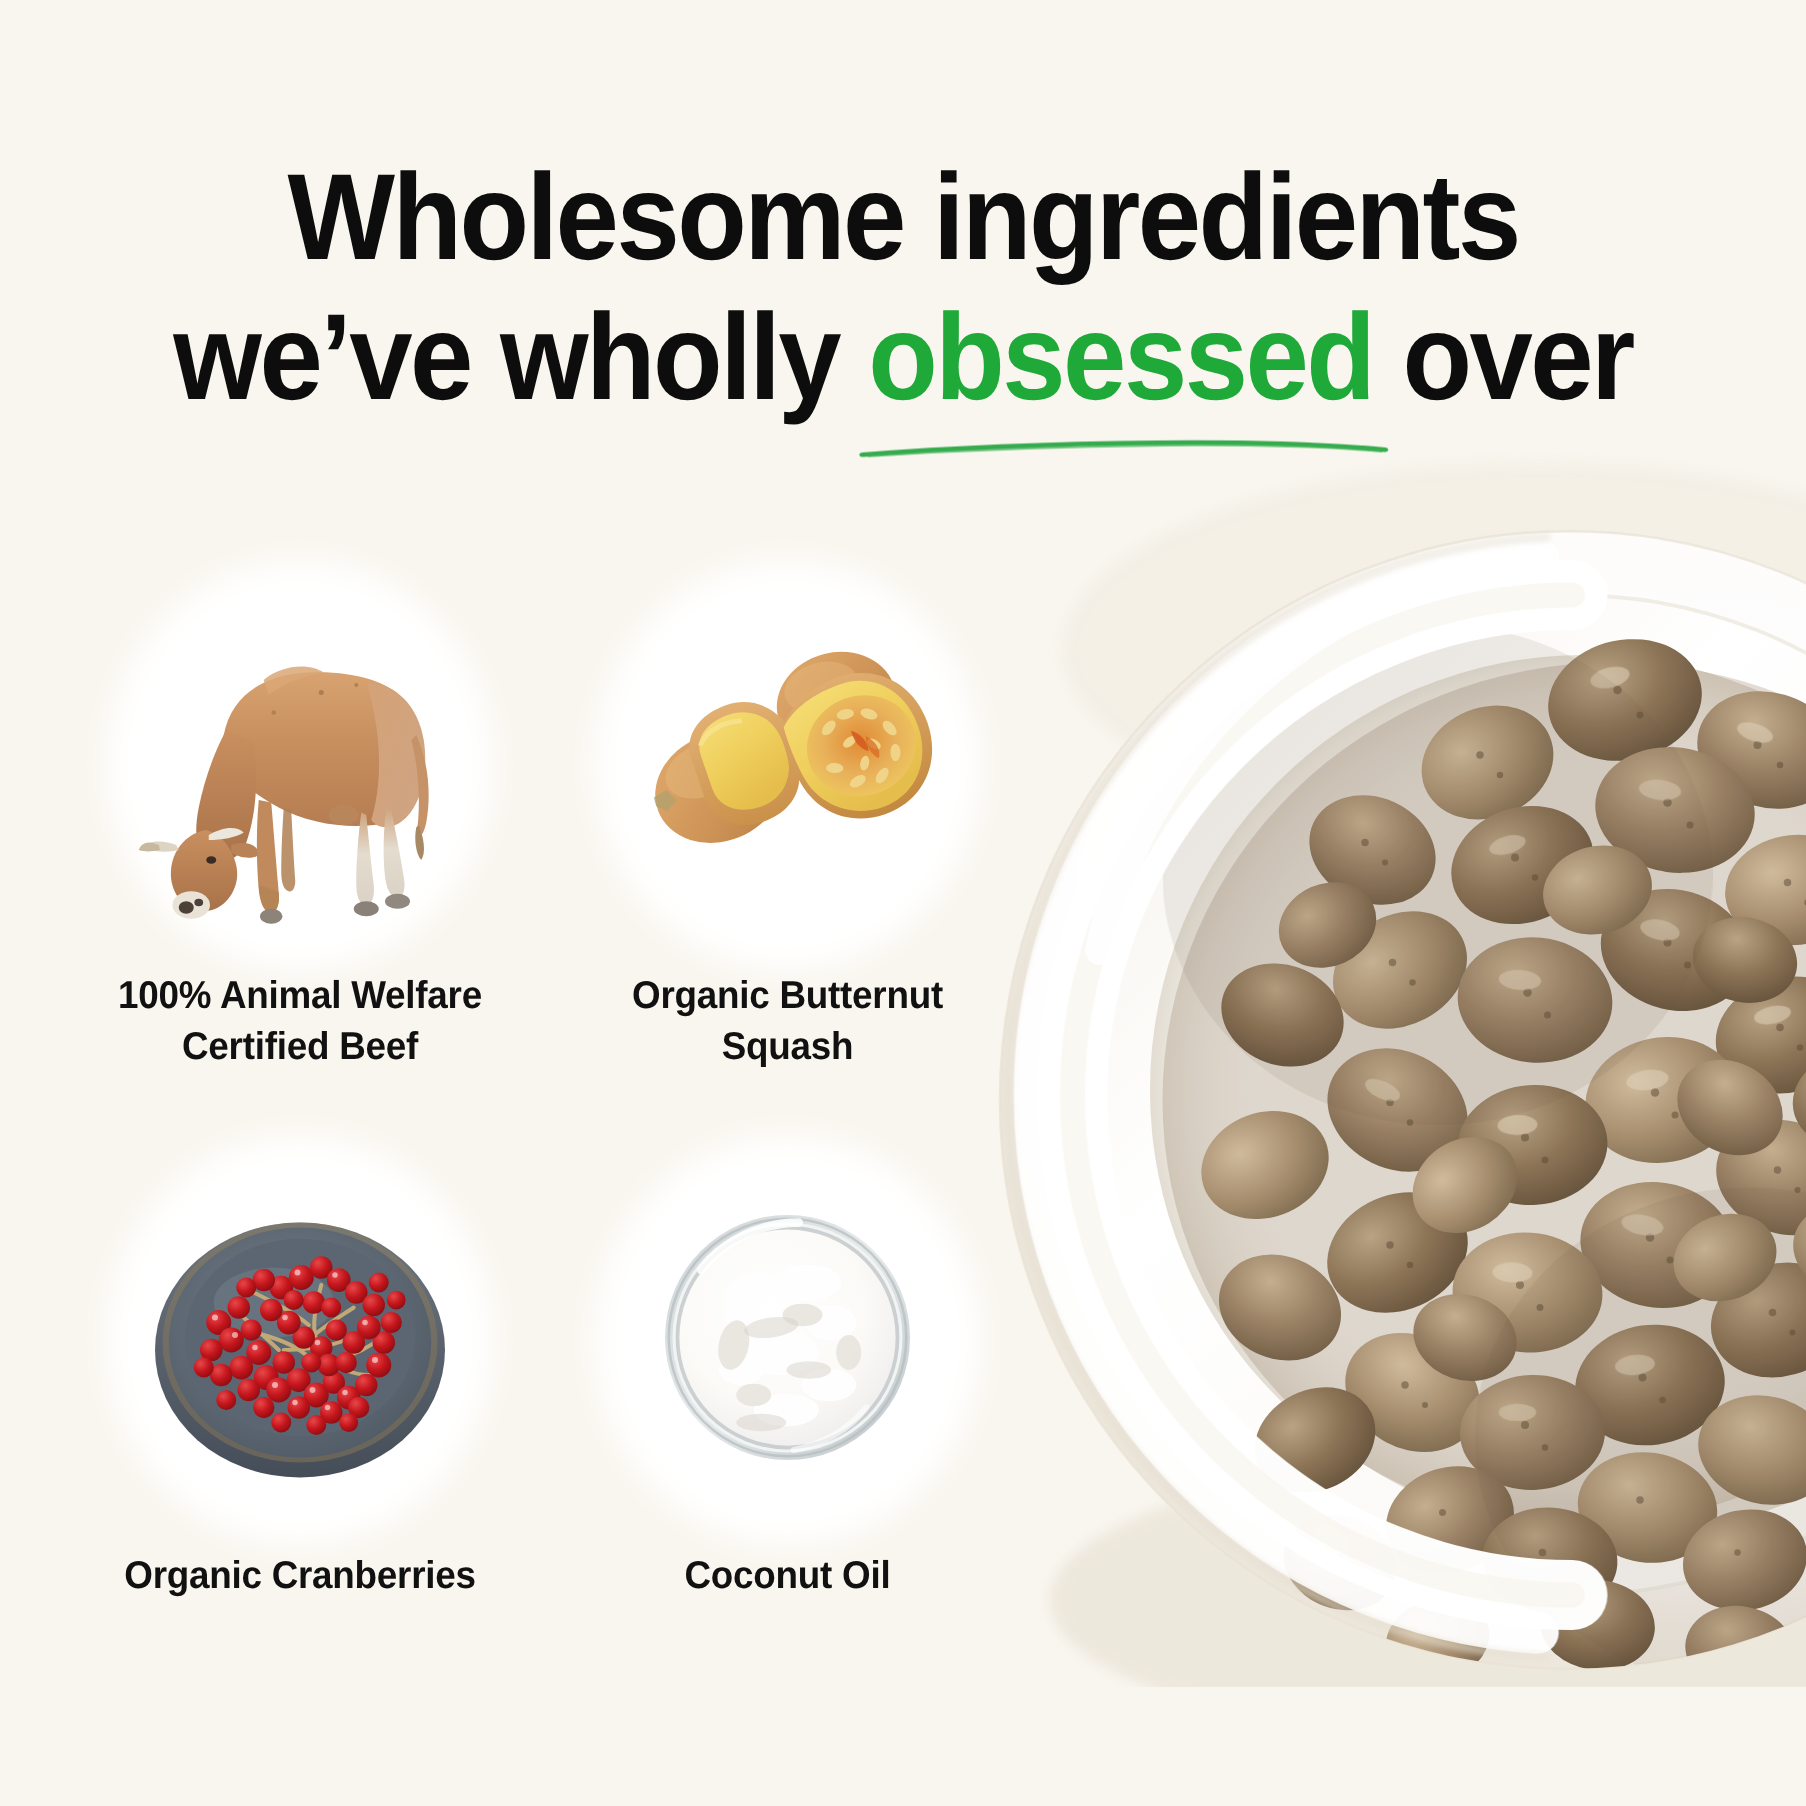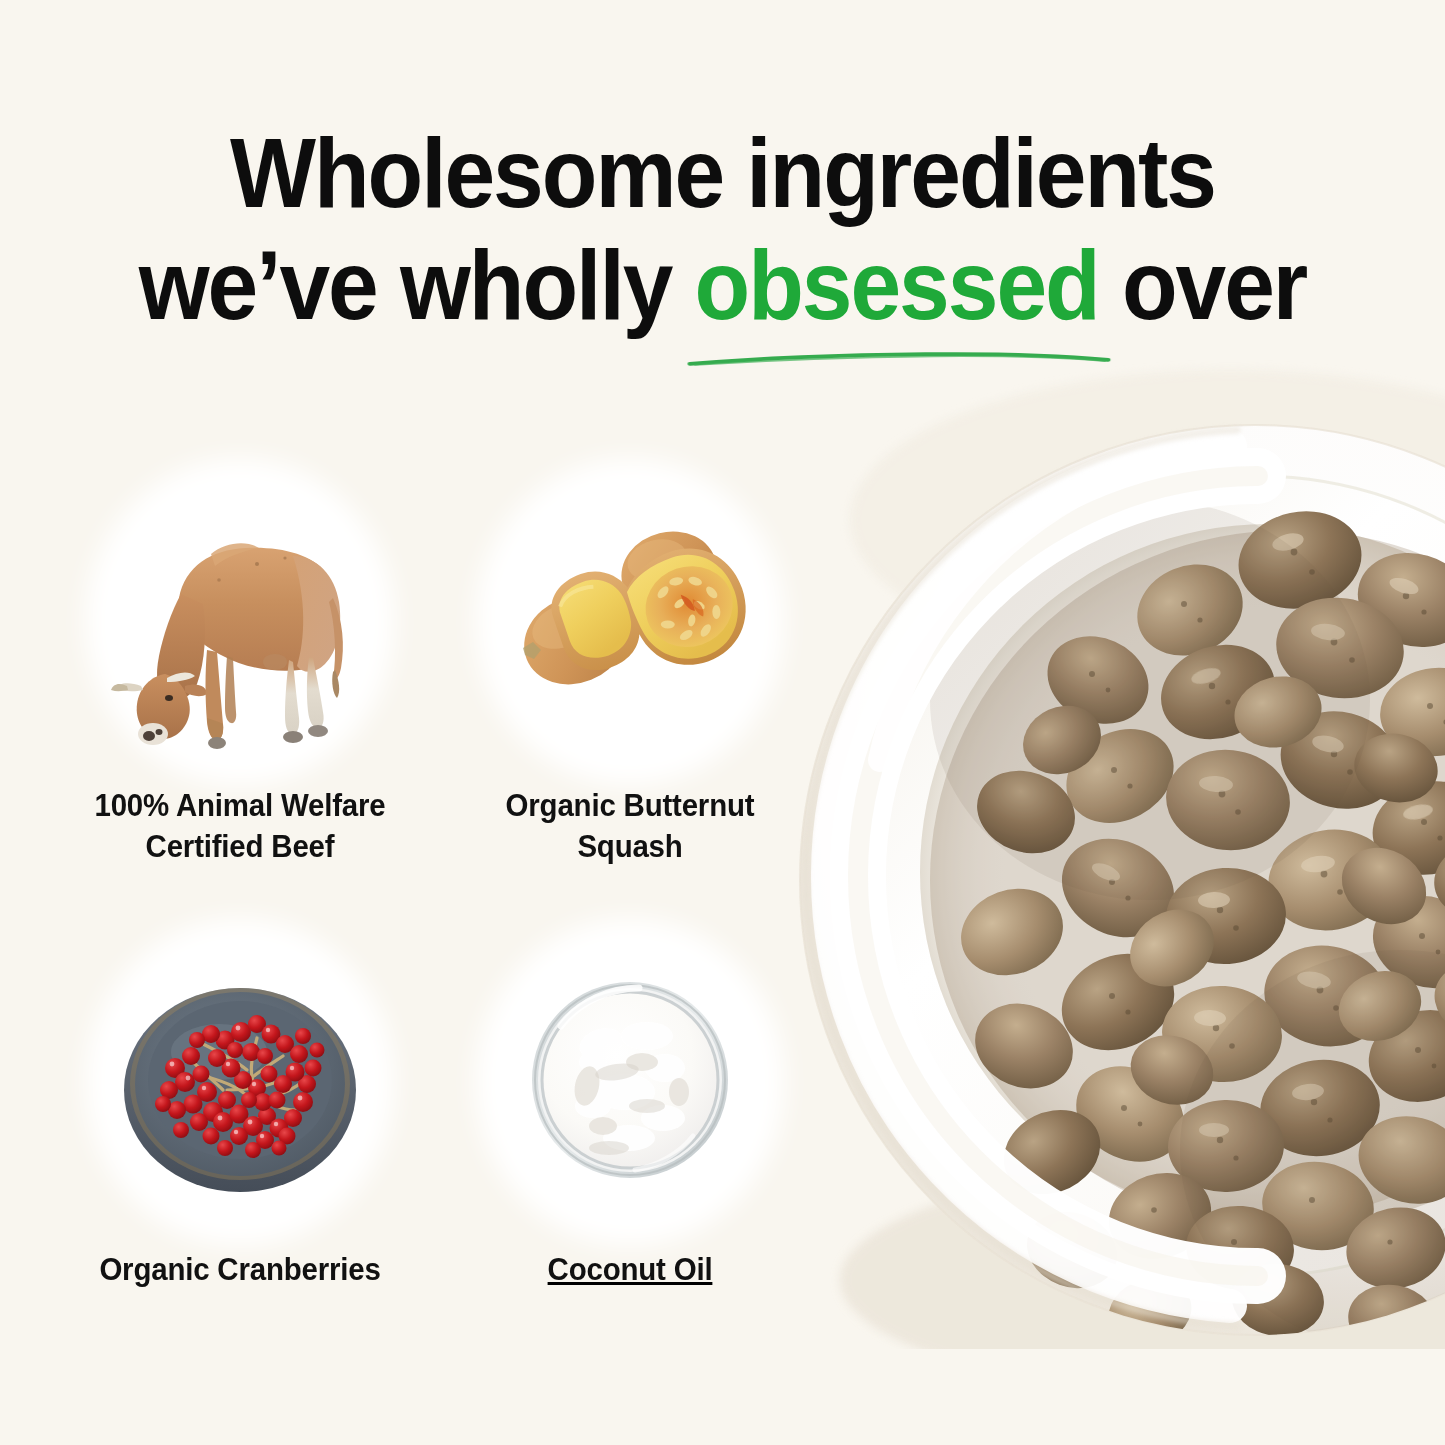--- a/index.html
+++ b/index.html
@@ -26,26 +26,26 @@
   .headline .ln{display:block;white-space:nowrap;}
   .green{color:#1fa939;}
   .obs-wrap{position:relative;display:inline-block;}
   .swoosh{
     position:absolute;left:-8px;right:-14px;bottom:-26px;height:16px;
     pointer-events:none;
   }
   .swoosh svg{display:block;width:100%;height:100%;overflow:visible;}
 
   
-  .grid{position:absolute;left:0;top:480px;width:880px;height:880px;}
+  .grid{position:absolute;left:0;top:470px;width:880px;height:880px;}
   .cell{position:absolute;width:400px;}
   .cell.c0{left:40px;top:0;}
   .cell.c1{left:430px;top:0;}
   .cell.c2{left:40px;top:460px;}
-  .cell.c3{left:430px;top:460px;text-decoration:underline;}
+  .cell.c3{left:430px;top:460px;}
 
   .disc{
     position:relative;
     width:266px;height:284px;
     margin:0 auto;
     border-radius:50%;
     background:#ffffff;
     box-shadow:0 0 26px 22px #ffffff;
     overflow:visible;
   }

